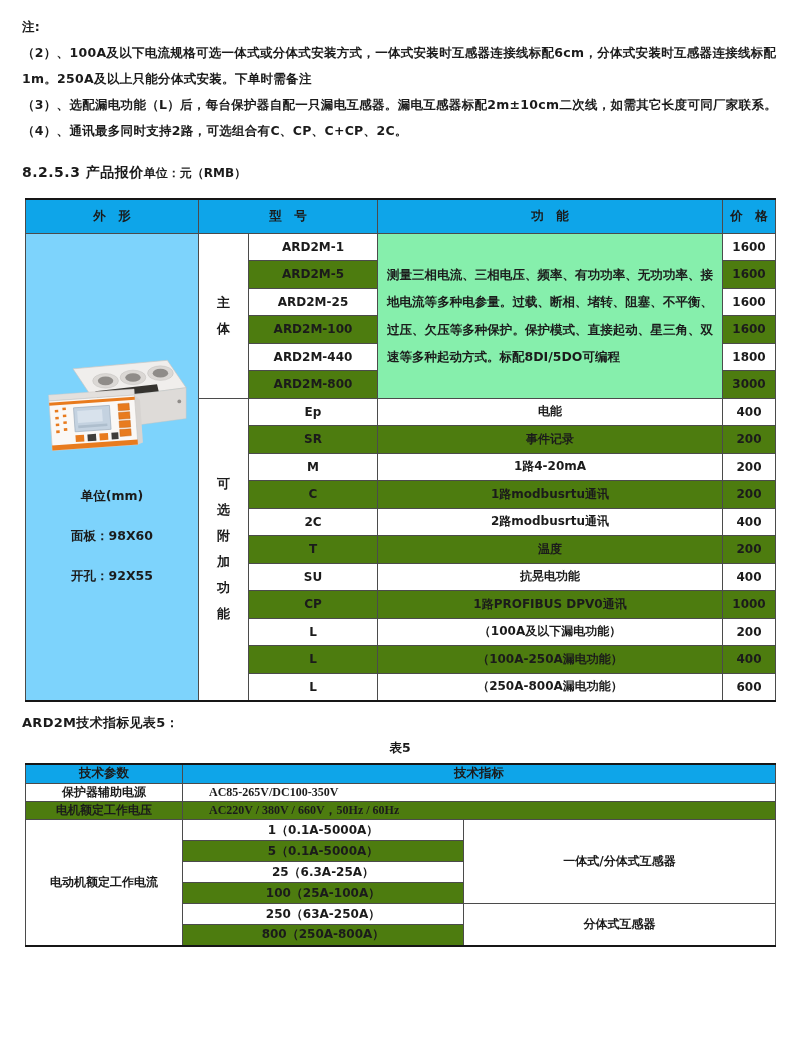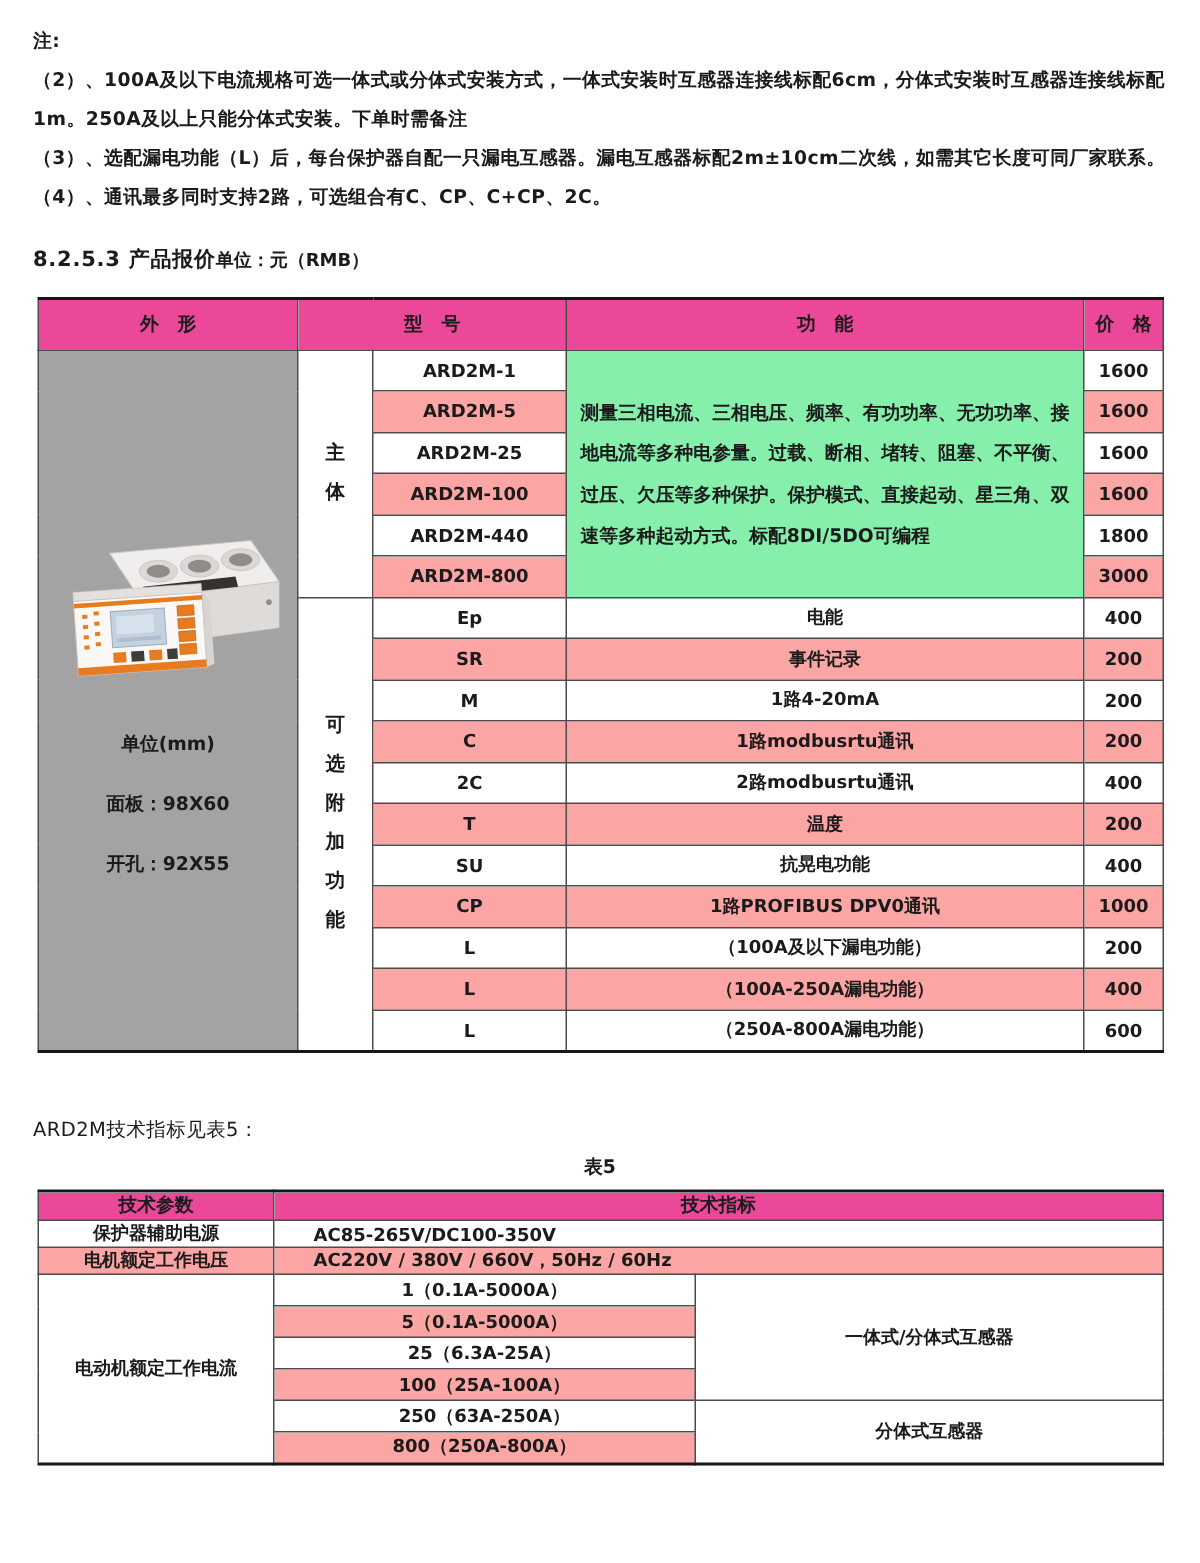--- a/index.html
+++ b/index.html
@@ -25,46 +25,46 @@
   .unit-note { font-size:12px; font-weight:600; }
 
   
   table { border-collapse:collapse; table-layout:fixed; margin-left:25px; width:750px; }
   th, td {
     border:1px solid #4b4b4b;
     font-weight:600; font-size:12px;
     text-align:center; vertical-align:middle;
     overflow:hidden;
   }
-  th { background:#ec4899; font-size:12.5px; }
-  .shade { background:#fca5a5; }
+  th { background:#0ea5e9; font-size:12.5px; }
+  .shade { background:#4d7c0f; }
 
   
   .price-table { margin-top:16px; border-top:2.5px solid #161616; border-bottom:2.5px solid #161616; }
   .price-table thead tr { height:34px; }
   .price-table tbody tr { height:27.5px; }
   .fn-merged {
     text-align:justify; padding:0 9px;
     line-height:27.5px; font-size:12.5px; background:#86efac;
   }
   .vlabel {
     display:inline-block; width:15px; line-height:26px;
     word-break:break-all; text-align:center; font-size:13px; font-weight:600;
   }
-  .shape-cell { background:#a3a3a3; vertical-align:middle; }
+  .shape-cell { background:#7dd3fc; vertical-align:middle; }
   .shape-inner { display:flex; flex-direction:column; align-items:center; justify-content:center; height:100%; padding-top:6px; }
   .shape-inner .dim { line-height:40px; font-size:12.5px; font-weight:600; }
   .device-wrap { margin-bottom:14px; }
 
   
-  .spec-intro { margin:42px 0 0 22px; font-size:13px; font-weight:400; letter-spacing:0.3px; }
+  .spec-intro { margin:12px 0 0 22px; font-size:13px; font-weight:700; letter-spacing:0.3px; }
   .tbl-caption { width:750px; margin:8px 0 0 25px; text-align:center; font-size:12.5px; font-weight:600; }
   .spec-table { margin-top:6px; border-top:2.5px solid #161616; border-bottom:2.5px solid #161616; }
   .spec-table thead tr { height:20px;font-family:Liberation Mono, monospace; }
-  .spec-table tr.simple { height:14px; }
+  .spec-table tr.simple { height:14px;font-family:Liberation Serif, serif; }
   .spec-table tr.cur { height:21px; }
   .spec-table td.val-left { text-align:left; padding-left:26px; }
 </style>
 </head>
 <body>
 
 <div class="page">
 
   <div class="notes">
     <p>注:</p>

